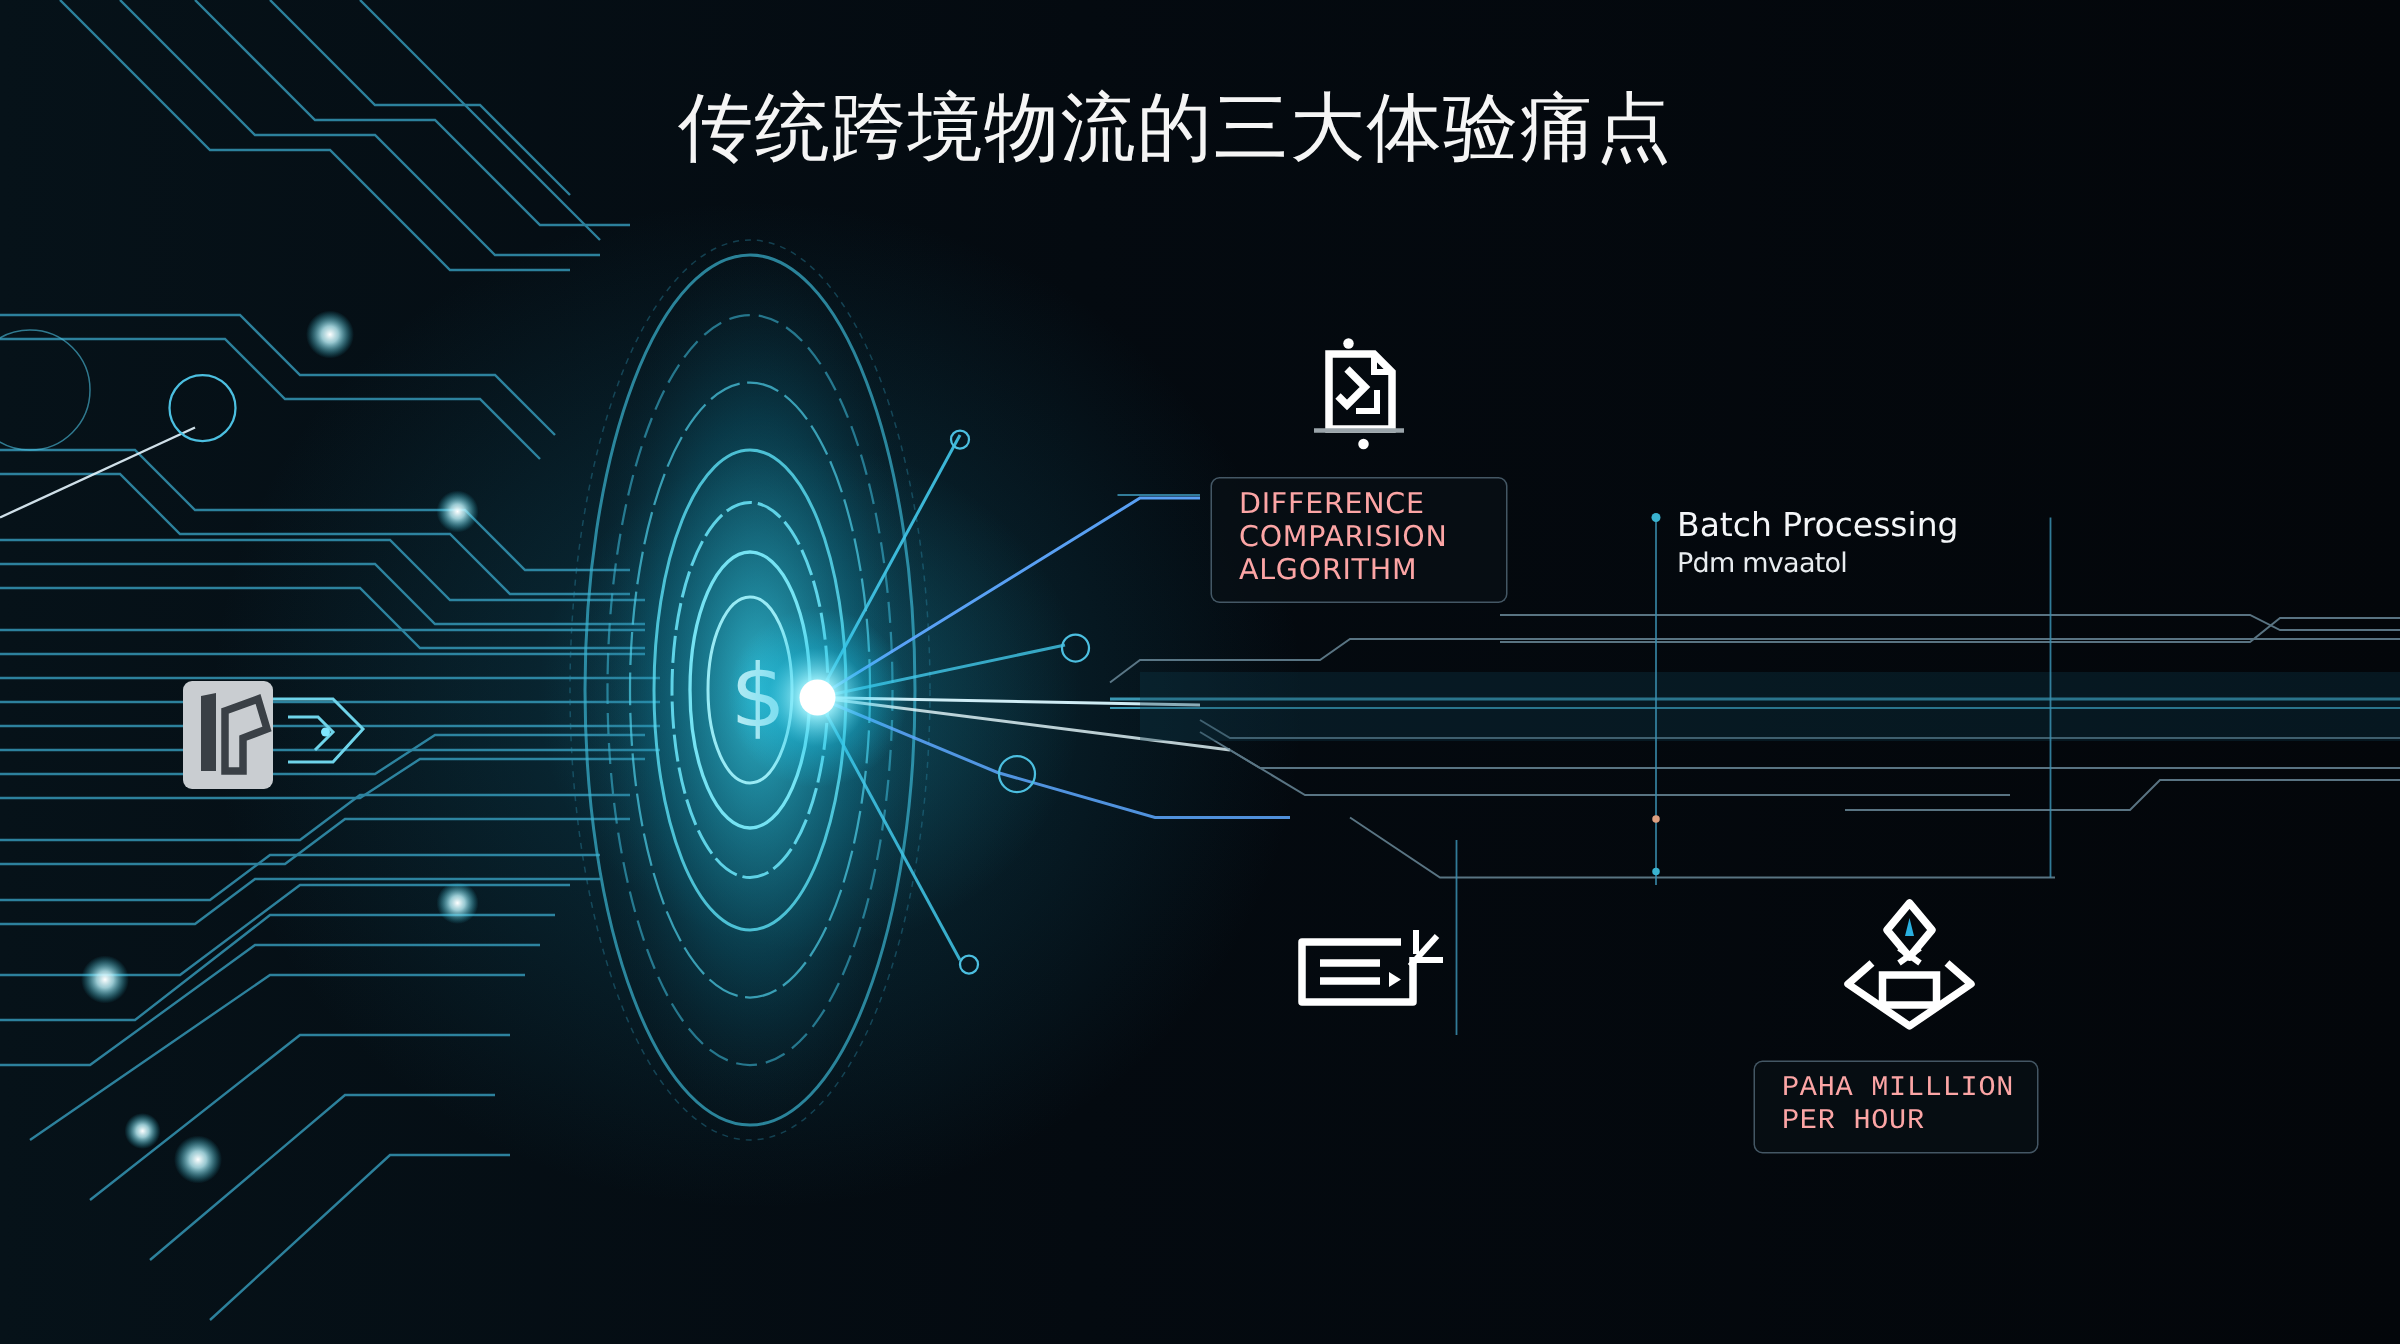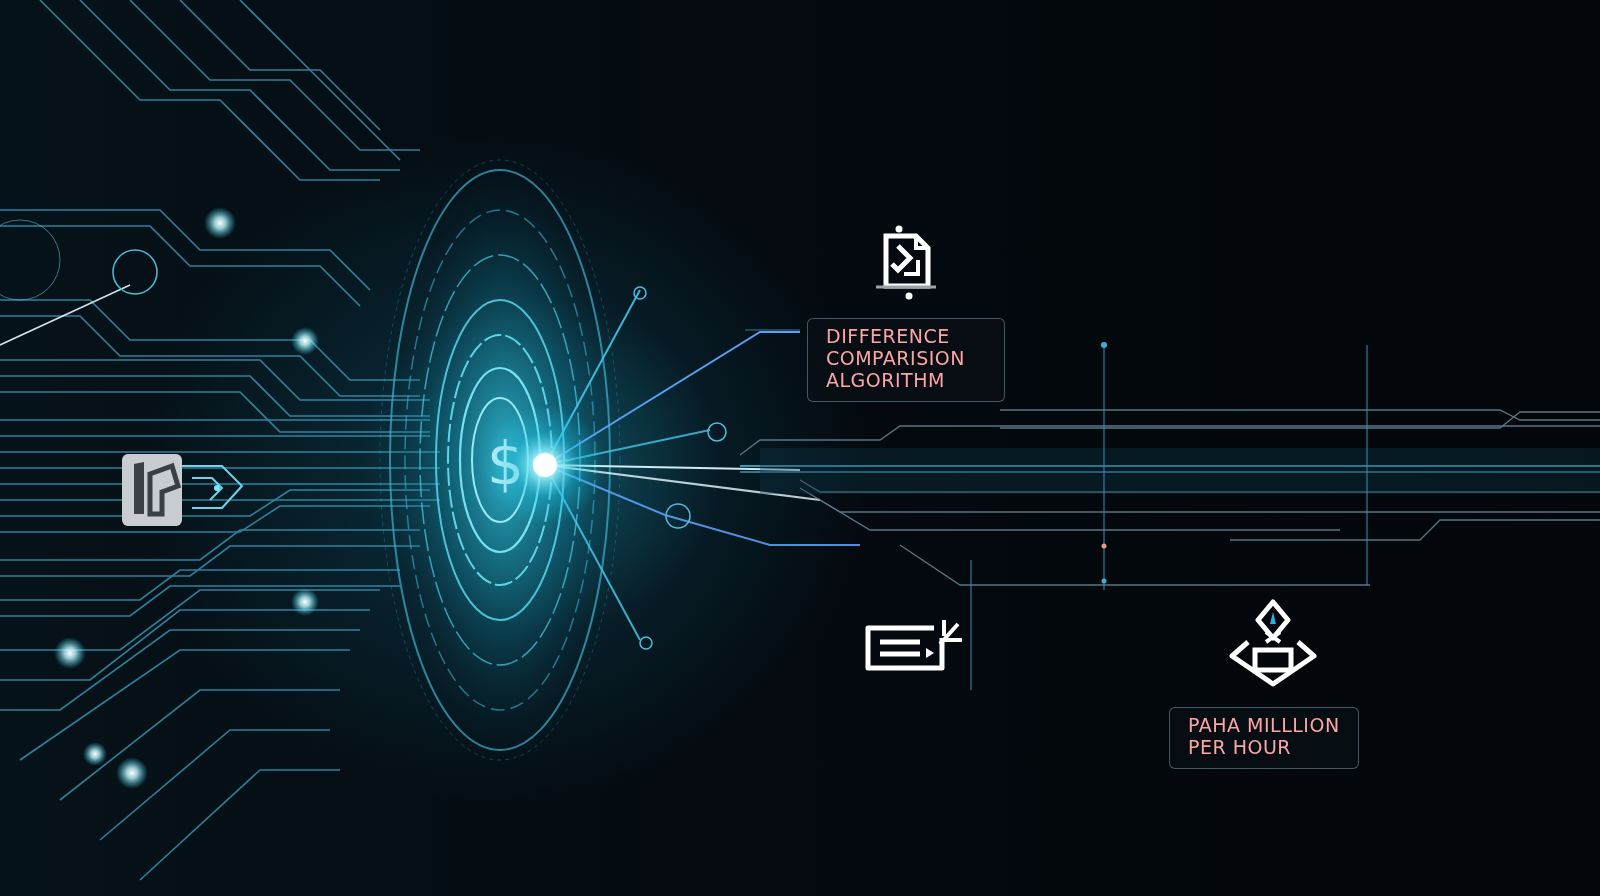--- a/index.html
+++ b/index.html
@@ -177,39 +177,44 @@
     <svg width="125" height="76" viewBox="0 0 125 76">
       <rect x="0" y="2" width="60" height="72" rx="6" fill="#c9cdd1"></rect>
       <path d="M12 12 L22 10 L22 62 L12 62 Z" fill="#3a4046"></path>
       <path d="M28 22 L50 14 L56 34 L40 40 L40 62 L28 62 Z" fill="none" stroke="#3a4046" stroke-width="5"></path>
       <path d="M60 14 L100 14 L120 34 L100 56 L70 56" fill="none" stroke="#6fd4ea" stroke-width="2"></path>
       <path d="M70 26 L90 26 L100 36 L88 48" fill="none" stroke="#6fd4ea" stroke-width="2"></path>
       <circle cx="95" cy="36" r="3" fill="#7fe6ff"></circle>
     </svg>
   </div>
 
+  <div class="title">传统跨境物流的三大体验痛点</div>
 
   <div class="icon" style="left:872px; top:224px; width:72px; height:76px;">
     <svg width="72" height="76" viewBox="0 0 72 76">
       <circle cx="27" cy="5" r="3.5" fill="#fff"></circle>
       <path d="M14 12 H44 L56 24 V62 H14 Z" fill="none" stroke="#fff" stroke-width="5"></path>
       <path d="M44 12 V24 H56" fill="none" stroke="#fff" stroke-width="4"></path>
       <path d="M26 22 L38 34 L26 46 L20 40" fill="none" stroke="#fff" stroke-width="5"></path>
       <path d="M32 50 H46 V36" fill="none" stroke="#fff" stroke-width="4"></path>
       <line x1="4" y1="63" x2="64" y2="63" stroke="#9aa4aa" stroke-width="3"></line>
       <circle cx="37" cy="72" r="3.5" fill="#fff"></circle>
     </svg>
   </div>
   <div class="label-box" style="left:807px; top:318px; width:160px; height:70px;">
     <span class="label-line">DIFFERENCE</span>
     <span class="label-line">COMPARISION</span>
     <span class="label-line">ALGORITHM</span>
   </div>
 
   <div class="icon" style="left:1101px; top:342px; width:6px; height:6px; border-radius:50%; background:#3ab3d0;"></div>
+  <div class="batch">
+    <span class="batch-title">Batch Processing</span>
+    <span class="batch-sub">Pdm mvaatol</span>
+  </div>
 
   <div class="icon" style="left:864px; top:618px; width:98px; height:58px;">
     <svg width="98" height="58" viewBox="0 0 98 58">
       <path d="M78 20 V50 H4 V10 H70" fill="none" stroke="#fff" stroke-width="5" stroke-linejoin="round"></path>
       <line x1="16" y1="24" x2="56" y2="24" stroke="#fff" stroke-width="5"></line>
       <line x1="16" y1="36" x2="56" y2="36" stroke="#fff" stroke-width="5"></line>
       <path d="M62 30 L70 35 L62 40 Z" fill="#fff"></path>
       <line x1="76" y1="26" x2="94" y2="6" stroke="#fff" stroke-width="4"></line>
       <line x1="80" y1="22" x2="98" y2="22" stroke="#fff" stroke-width="4"></line>
       <line x1="80" y1="2" x2="80" y2="18" stroke="#fff" stroke-width="4"></line>
@@ -219,17 +224,17 @@
   <div class="icon" style="left:1228px; top:598px; width:90px; height:92px;">
     <svg width="90" height="92" viewBox="0 0 90 92">
       <path d="M45 4 L60 22 L45 40 L30 22 Z" fill="none" stroke="#fff" stroke-width="5" stroke-linejoin="round"></path>
       <path d="M45 14 L48 26 H42 Z" fill="#2ab0e0"></path>
       <line x1="38" y1="44" x2="52" y2="34" stroke="#fff" stroke-width="4"></line>
       <line x1="52" y1="44" x2="38" y2="34" stroke="#fff" stroke-width="4"></line>
       <path d="M20 44 L4 58 L45 86 L86 58 L70 44" fill="none" stroke="#fff" stroke-width="5" stroke-linejoin="round"></path>
       <rect x="27" y="52" width="36" height="20" fill="none" stroke="#fff" stroke-width="5"></rect>
     </svg>
   </div>
-  <div class="label-box" style="left:1169px; top:707px; width:152px; height:48px;">
+  <div class="label-box" style="left:1169px; top:707px; width:152px; height:48px;font-family:Liberation Mono, monospace;">
     <span class="label-line">PAHA MILLLION</span>
     <span class="label-line">PER HOUR</span>
   </div>
 </div>
 
 </body></html>

